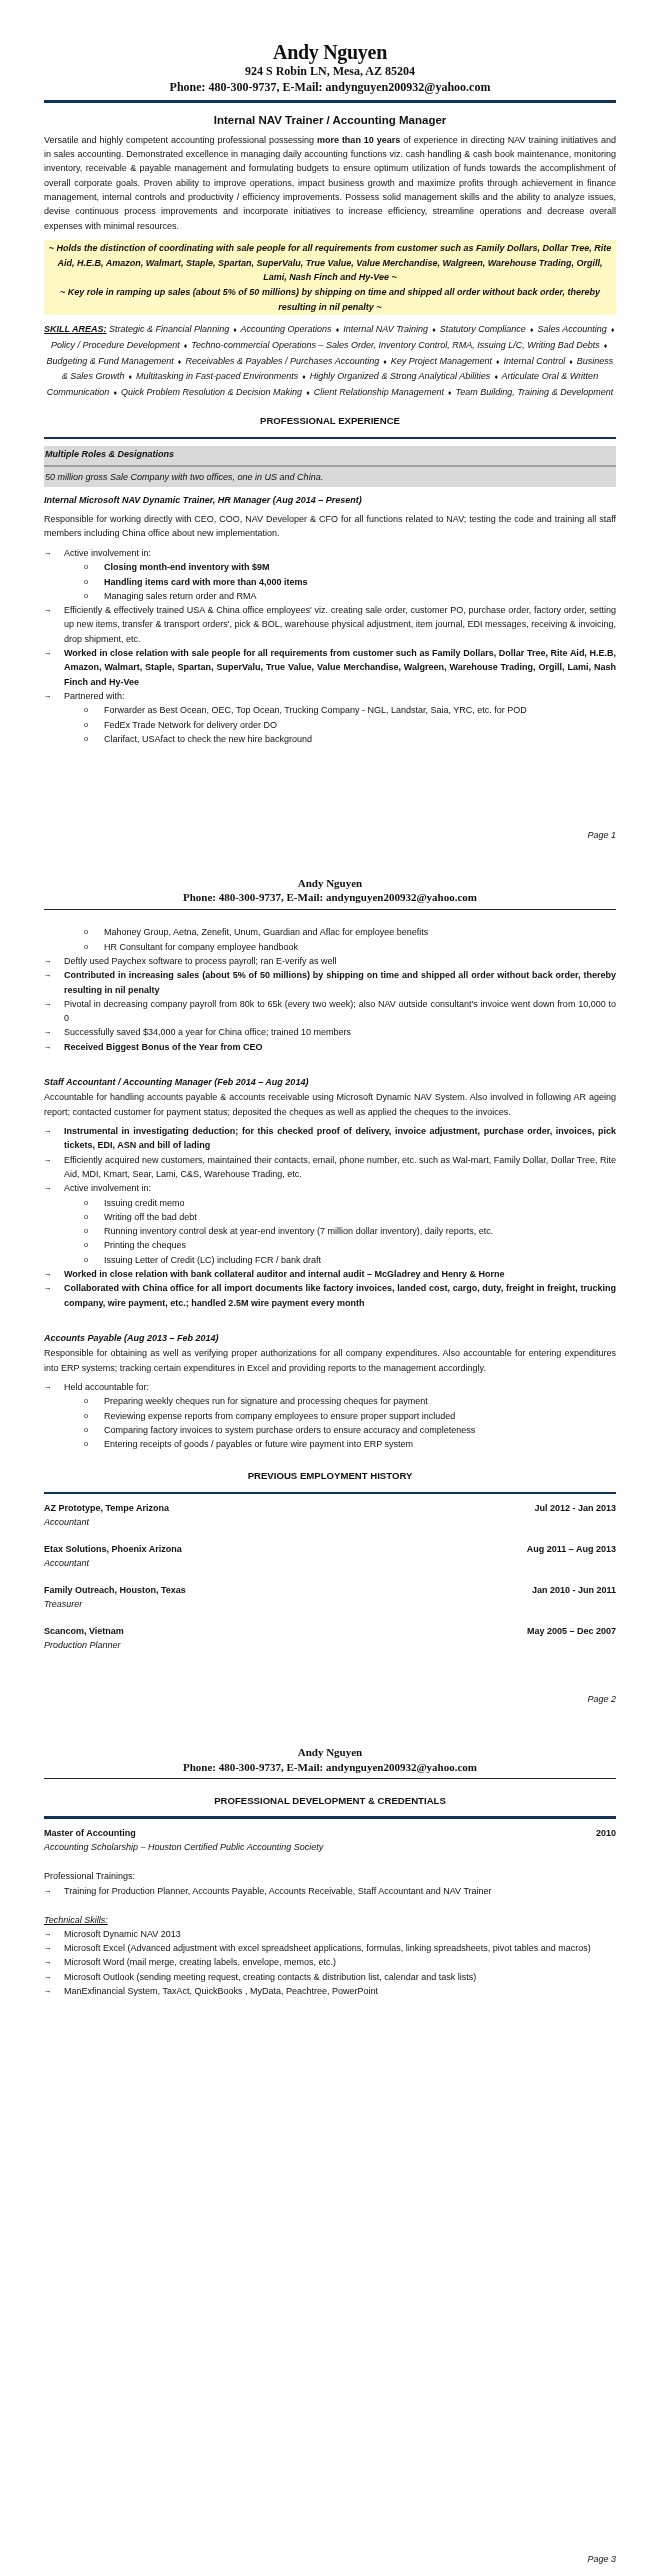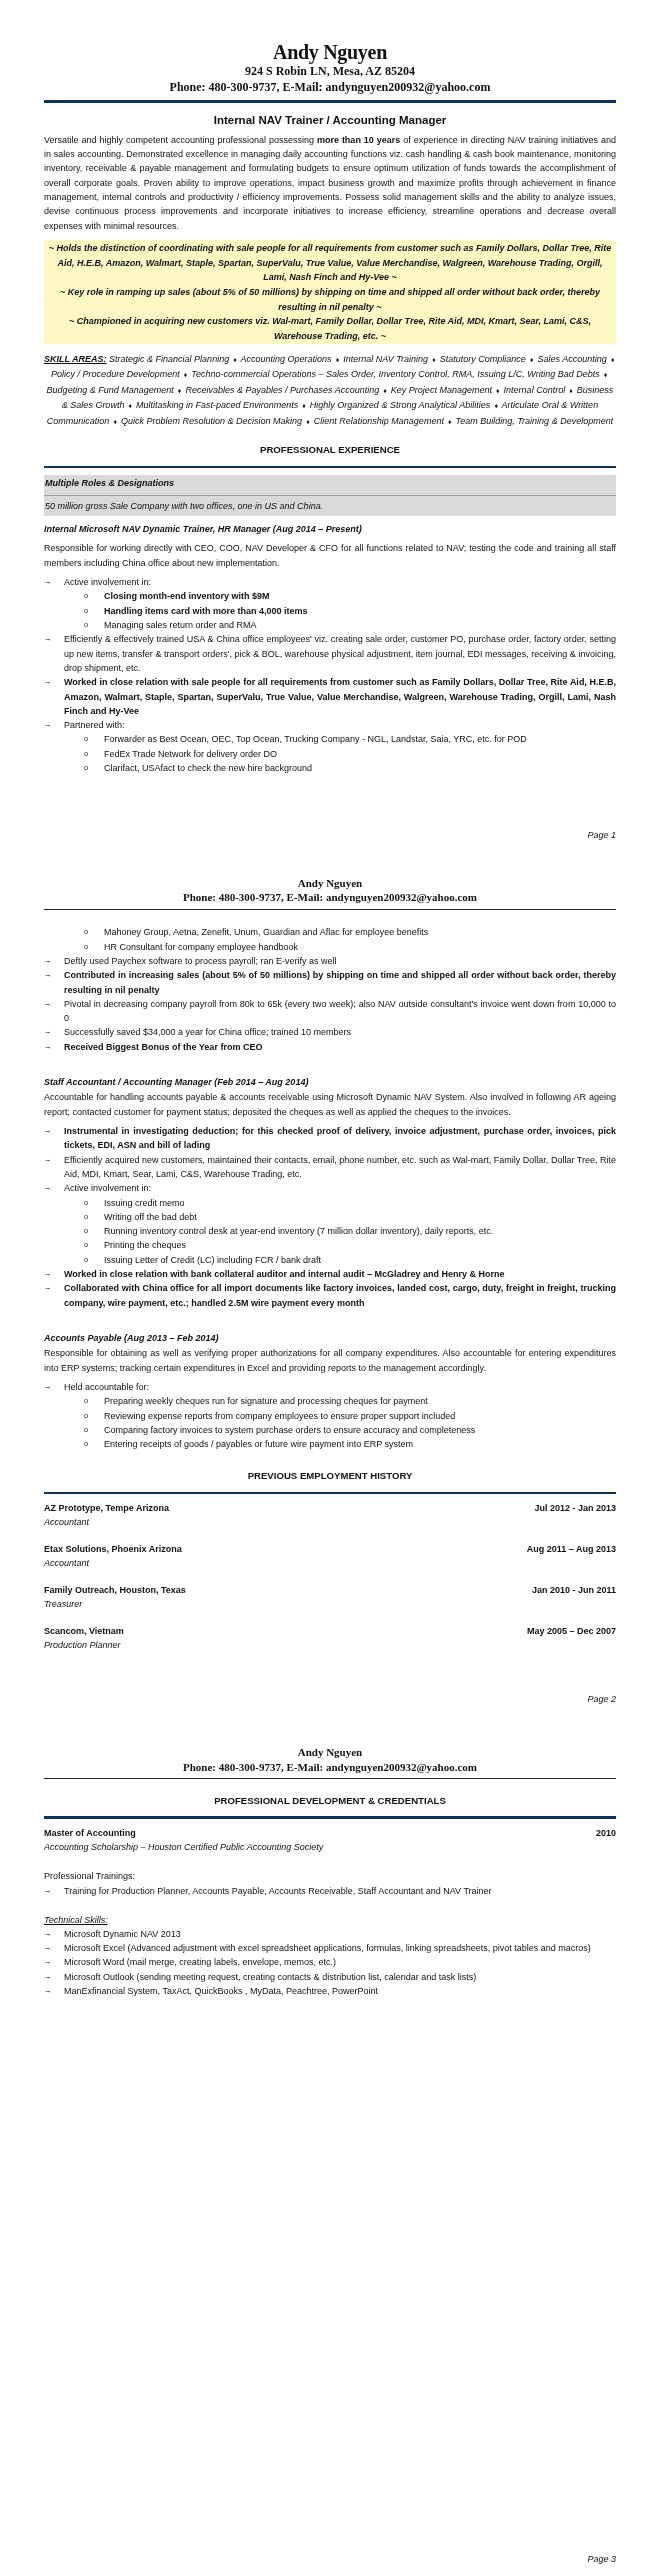--- a/index.html
+++ b/index.html
@@ -97,21 +97,20 @@
 
   <div class="title">Internal NAV Trainer / Accounting Manager</div>
 
   <div class="justify summary">
     <span>Versatile and highly competent accounting professional possessing </span><b>more than 10 years</b><span> of experience in directing NAV training initiatives and in sales accounting. Demonstrated excellence in managing daily accounting functions viz. cash handling &amp; cash book maintenance, monitoring inventory, receivable &amp; payable management and formulating budgets to ensure optimum utilization of funds towards the accomplishment of overall corporate goals. Proven ability to improve operations, impact business growth and maximize profits through achievement in finance management, internal controls and productivity / efficiency improvements. Possess solid management skills and the ability to analyze issues, devise continuous process improvements and incorporate initiatives to increase efficiency, streamline operations and decrease overall expenses with minimal resources.</span>
   </div>
 
   <div class="shade-box">
     <div>~ Holds the distinction of coordinating with sale people for all requirements from customer such as Family Dollars, Dollar Tree, Rite Aid, H.E.B, Amazon, Walmart, Staple, Spartan, SuperValu, True Value, Value Merchandise, Walgreen, Warehouse Trading, Orgill, Lami, Nash Finch and Hy-Vee ~</div>
     <div>~ Key role in ramping up sales (about 5% of 50 millions) by shipping on time and shipped all order without back order, thereby resulting in nil penalty ~</div>
-    <div>~ Championed in acquiring new customers viz. Wal-mart, Family Dollar, Dollar Tree, Rite Aid, MDI, Kmart, Sear, Lami, C&amp;S, Warehouse Trading, etc. ~</div>
   </div>
 
   <div class="skills" id="skills">
     <span class="lbl">SKILL AREAS:</span>
    <span>Strategic &amp; Financial Planning</span> <span class="dot">♦</span> <span>Accounting Operations</span> <span class="dot">♦</span> <span>Internal NAV Training</span> <span class="dot">♦</span> <span>Statutory Compliance</span> <span class="dot">♦</span> <span>Sales Accounting</span> <span class="dot">♦</span> <span>Policy / Procedure Development</span> <span class="dot">♦</span> <span>Techno-commercial Operations – Sales Order, Inventory Control, RMA, Issuing L/C, Writing Bad Debts</span> <span class="dot">♦</span> <span>Budgeting &amp; Fund Management</span> <span class="dot">♦</span> <span>Receivables &amp; Payables / Purchases Accounting</span> <span class="dot">♦</span> <span>Key Project Management</span> <span class="dot">♦</span> <span>Internal Control</span> <span class="dot">♦</span> <span>Business &amp; Sales Growth</span> <span class="dot">♦</span> <span>Multitasking in Fast-paced Environments</span> <span class="dot">♦</span> <span>Highly Organized &amp; Strong Analytical Abilities</span> <span class="dot">♦</span> <span>Articulate Oral &amp; Written Communication</span> <span class="dot">♦</span> <span>Quick Problem Resolution &amp; Decision Making</span> <span class="dot">♦</span> <span>Client Relationship Management</span> <span class="dot">♦</span> <span>Team Building, Training &amp; Development</span></div>
 
   <div class="sec-head">PROFESSIONAL EXPERIENCE</div>
   <div class="sec-rule"></div>
 
   <div class="company-box">

